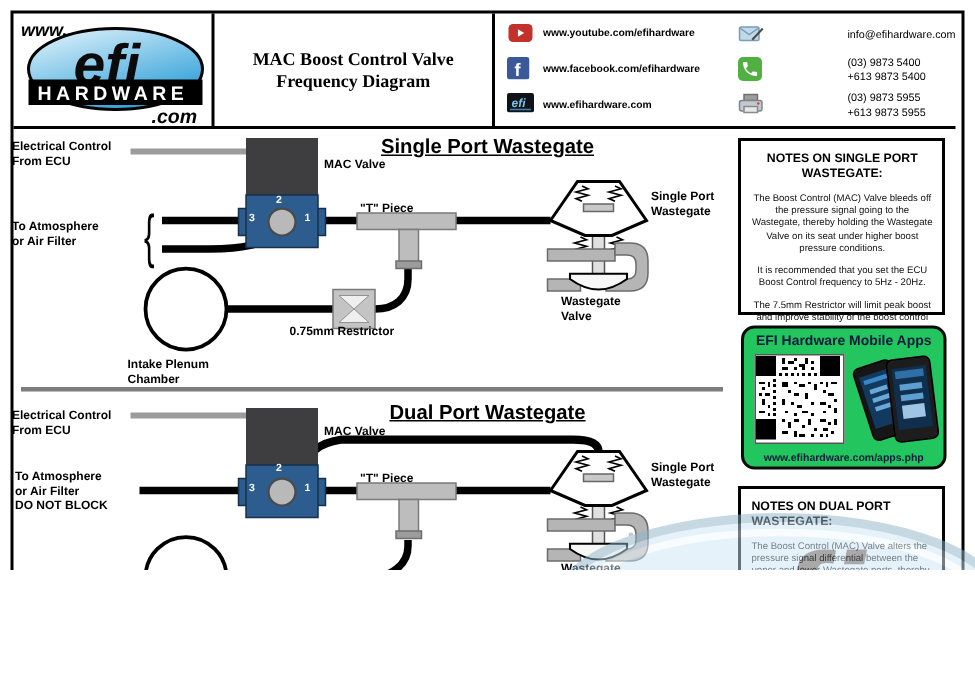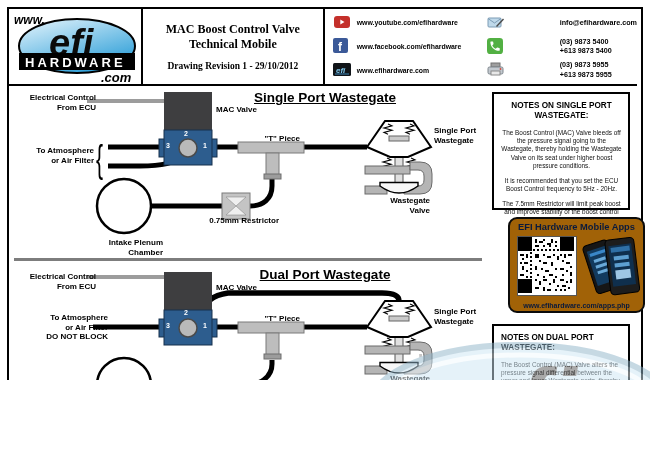--- a/index.html
+++ b/index.html
@@ -9,37 +9,37 @@
   
   .header{position:absolute;left:9px;top:9px;width:628px;height:75px;border-bottom:2px solid #000;display:flex;}
   .logo-cell{width:132px;height:100%;position:relative;}
   .title-cell{width:220px;height:100%;border-left:2px solid #000;border-right:2px solid #000;
               display:flex;flex-direction:column;align-items:center;justify-content:center;text-align:center;font-family:Liberation Serif, serif;}
   .title-line{font-weight:bold;font-size:12px;line-height:1.25;color:#000;}
   .title-rev{font-weight:bold;font-size:9.5px;margin-top:9px;color:#000;}
   .contact-cell{flex:1;display:grid;grid-template-columns:24px 130px 26px auto;grid-template-rows:1fr 1fr 1fr;
                 align-items:center;padding:2px 0 2px 8px;}
   .link-label{font-weight:bold;font-size:6.9px;color:#000;}
-  .contact-label{font-weight:bold;font-size:7.2px;line-height:1.35;color:#000;white-space:pre-line;padding-left:47px;}
+  .contact-label{font-weight:normal;font-size:7.2px;line-height:1.35;color:#000;white-space:pre-line;padding-left:47px;}
   .icon-box{width:18px;height:16px;position:relative;}
   
-  .lbl{position:absolute;font-weight:bold;font-size:8px;line-height:1.2;color:#000;text-align:right;white-space:pre-line;z-index:3;}
+  .lbl{position:absolute;font-weight:bold;font-size:8px;line-height:1.2;color:#000;text-align:left;white-space:pre-line;z-index:3;}
   .lbl.left{text-align:left;}
   .section-title{position:absolute;font-weight:bold;font-size:13.5px;text-decoration:underline;color:#000;
                  text-align:center;width:200px;z-index:3;}
   .port-num{position:absolute;font-weight:bold;font-size:7px;color:#fff;z-index:3;}
   .brace{position:absolute;font-size:34px;font-weight:normal;color:#000;transform:scale(.62,1.15);transform-origin:left center;z-index:3;}
   .art{position:absolute;left:0;top:0;z-index:1;pointer-events:none;}
   
   .notes-box{position:absolute;left:492px;width:138px;background:#fff;border:2px solid #000;
              padding:7px 6px 4px 7px;z-index:2;box-sizing:border-box;}
   .notes-title{font-weight:bold;font-size:8.2px;line-height:1.25;color:#000;margin:0 0 7px 0;}
   .notes-p{font-size:6.4px;line-height:1.32;color:#111;margin:0 0 6px 0;}
   
-  .apps-panel{position:absolute;left:508px;top:217px;width:137px;height:96px;background:#a16207;
+  .apps-panel{position:absolute;left:494px;top:217px;width:137px;height:96px;background:#22c55e;
               border:2px solid #0b0b0b;border-radius:9px;z-index:2;box-sizing:border-box;}
   .apps-title{position:absolute;left:0;right:0;top:3px;text-align:center;font-weight:bold;font-size:9.3px;color:#0a1a3c;}
   .apps-url{position:absolute;left:0;right:0;bottom:2px;text-align:center;font-weight:bold;font-size:7px;color:#0a1a3c;}
   .qr{position:absolute;left:7px;top:17px;width:58px;height:58px;background:#fff;border:1px solid #555;}
   .phones{position:absolute;right:3px;top:14px;}
   .watermark{position:absolute;left:0;top:0;z-index:6;pointer-events:none;}
 </style>
 </head>
 <body>
 
@@ -143,22 +143,21 @@
         <ellipse cx="68" cy="37" rx="58" ry="27" fill="url(#lg)" stroke="#000" stroke-width="2"></ellipse>
         <text x="40" y="47" font-size="38" font-weight="bold" font-style="italic" fill="#0b0b0b">efi</text>
         <rect x="10" y="44" width="116" height="17" fill="#000"></rect>
         <text x="16" y="57.5" font-size="13" font-weight="bold" fill="#fff" letter-spacing="3">HARDWARE</text>
         <text x="92" y="73" font-size="13" font-weight="bold" font-style="italic" fill="#000">.com</text>
       </svg>
     </div>
 
     <div class="title-cell">
       <div class="title-line">MAC Boost Control Valve</div>
-      <div class="title-line">Technical Mobile</div>
-      <div class="title-rev">Drawing Revision 1 - 29/10/2012</div>
+      <div class="title-line">Frequency Diagram</div>
     </div>
 
     <div class="contact-cell">
 
       <span class="icon-box">
         <svg width="18" height="15" viewBox="0 0 18 15">
             <rect x="1" y="1" width="16" height="12" rx="3" fill="#c4302b"></rect>
             <path d="M7.3 4.5 L11.5 7 L7.3 9.5 Z" fill="#fff"></path>
           </svg>
       </span>

